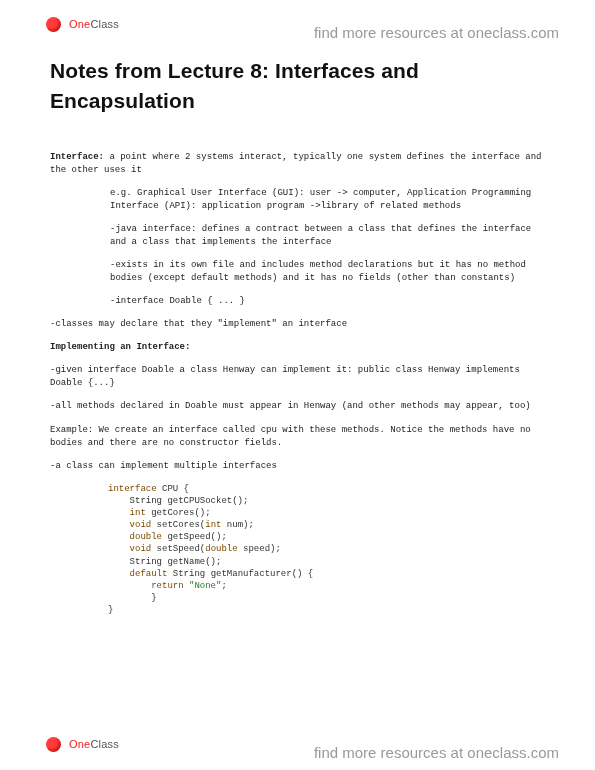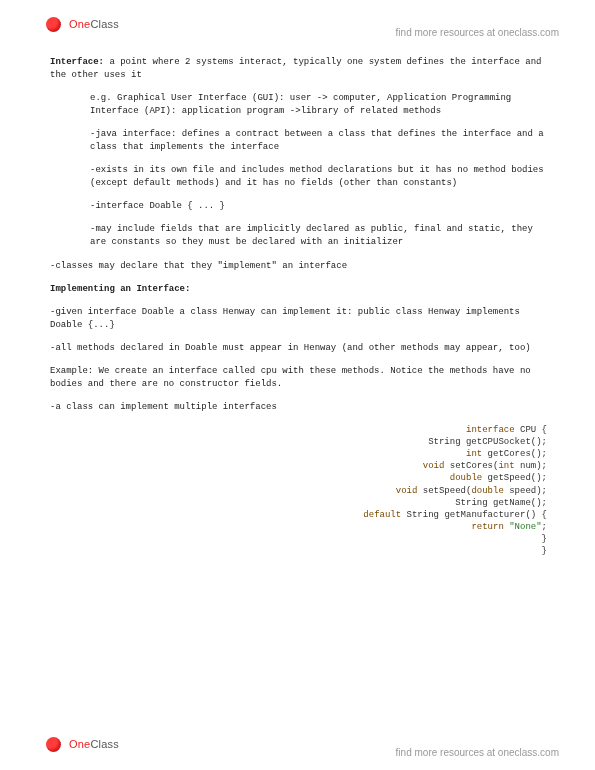--- a/index.html
+++ b/index.html
@@ -35,80 +35,79 @@
     border-radius: 50%;
     background: radial-gradient(circle at 35% 35%, #ff3b3b 0 40%, #dd2020 60%, #b01010 100%);
     position: relative;
   }
   .logo-text {
     font-size: 11px;
     color: #555;
     letter-spacing: 0.2px;
   }
   .logo-text .one { color: #e22; font-weight: 500; }
-  .find-link { color: #999; font-size: 10px; margin-top: 16px; }
+  .find-link { color: #999; font-size: 15px; margin-top: 16px; }
   .page {
     position: absolute;
     top: 56px;
     left: 50px;
     right: 48px;
     bottom: 50px;
     font-size: 9px;
     line-height: 1.45;
     color: #222;
   }
   h1 {
     font-size: 21px;
     font-weight: 700;
     color: #111;
     margin-bottom: 34px;
     letter-spacing: 0.1px;
   }
   .para { margin-bottom: 10px; font-family: Liberation Mono, monospace; }
-  .indent1 { margin-left: 40px; }
+  .indent1 { margin-left: 60px; }
   .term { font-weight: 700; }
   .sub { font-weight: 700; margin-top: 6px; margin-bottom: 10px; }
   .code-block {
     font-family: "Courier New", monospace;
     font-size: 9px;
     line-height: 1.35;
     margin-left: 58px;
     margin-top: 4px;
     white-space: pre;
     color: #333;
-    text-align: right;
   }
   
   .c-kw { color: #7a4a00; }
   .c-str { color: #2a7a2a; }
 </style>
 </head>
 <body>
 
 <div class="header">
   <div class="logo">
     <div class="logo-mark"></div>
     <div class="logo-text">
       <span class="one">One</span><span>Class</span>
     </div>
   </div>
   <div class="find-link">find more resources at oneclass.com</div>
 </div>
 
 <div class="page">
+  <h1>Notes from Lecture 8: Interfaces and Encapsulation</h1>
 
   <div class="para">
     <span class="term">Interface:</span><span> a point where 2 systems interact, typically one system defines the interface and the other uses it</span>
   </div>
 
   <div class="para indent1">e.g. Graphical User Interface (GUI): user -&gt; computer, Application Programming Interface (API): application program -&gt;library of related methods</div>
   <div class="para indent1">-java interface: defines a contract between a class that defines the interface and a class that implements the interface</div>
   <div class="para indent1">-exists in its own file and includes method declarations but it has no method bodies (except default methods) and it has no fields (other than constants)</div>
   <div class="para indent1">-interface Doable { ... }</div>
-  <div class="para indent1">-may include fields that are implicitly declared as public, final and static, they are constants so they must be declared with an initializer</div>
 
   <div class="para">-classes may declare that they "implement" an interface</div>
 
   <div class="para sub">Implementing an Interface:</div>
   <div class="para">-given interface Doable a class Henway can implement it: public class Henway implements Doable {...}</div>
   <div class="para">-all methods declared in Doable must appear in Henway (and other methods may appear, too)</div>
   <div class="para">Example: We create an interface called cpu with these methods. Notice the methods have no bodies and there are no constructor fields.</div>
 
   <div class="para">-a class can implement multiple interfaces</div>
 

